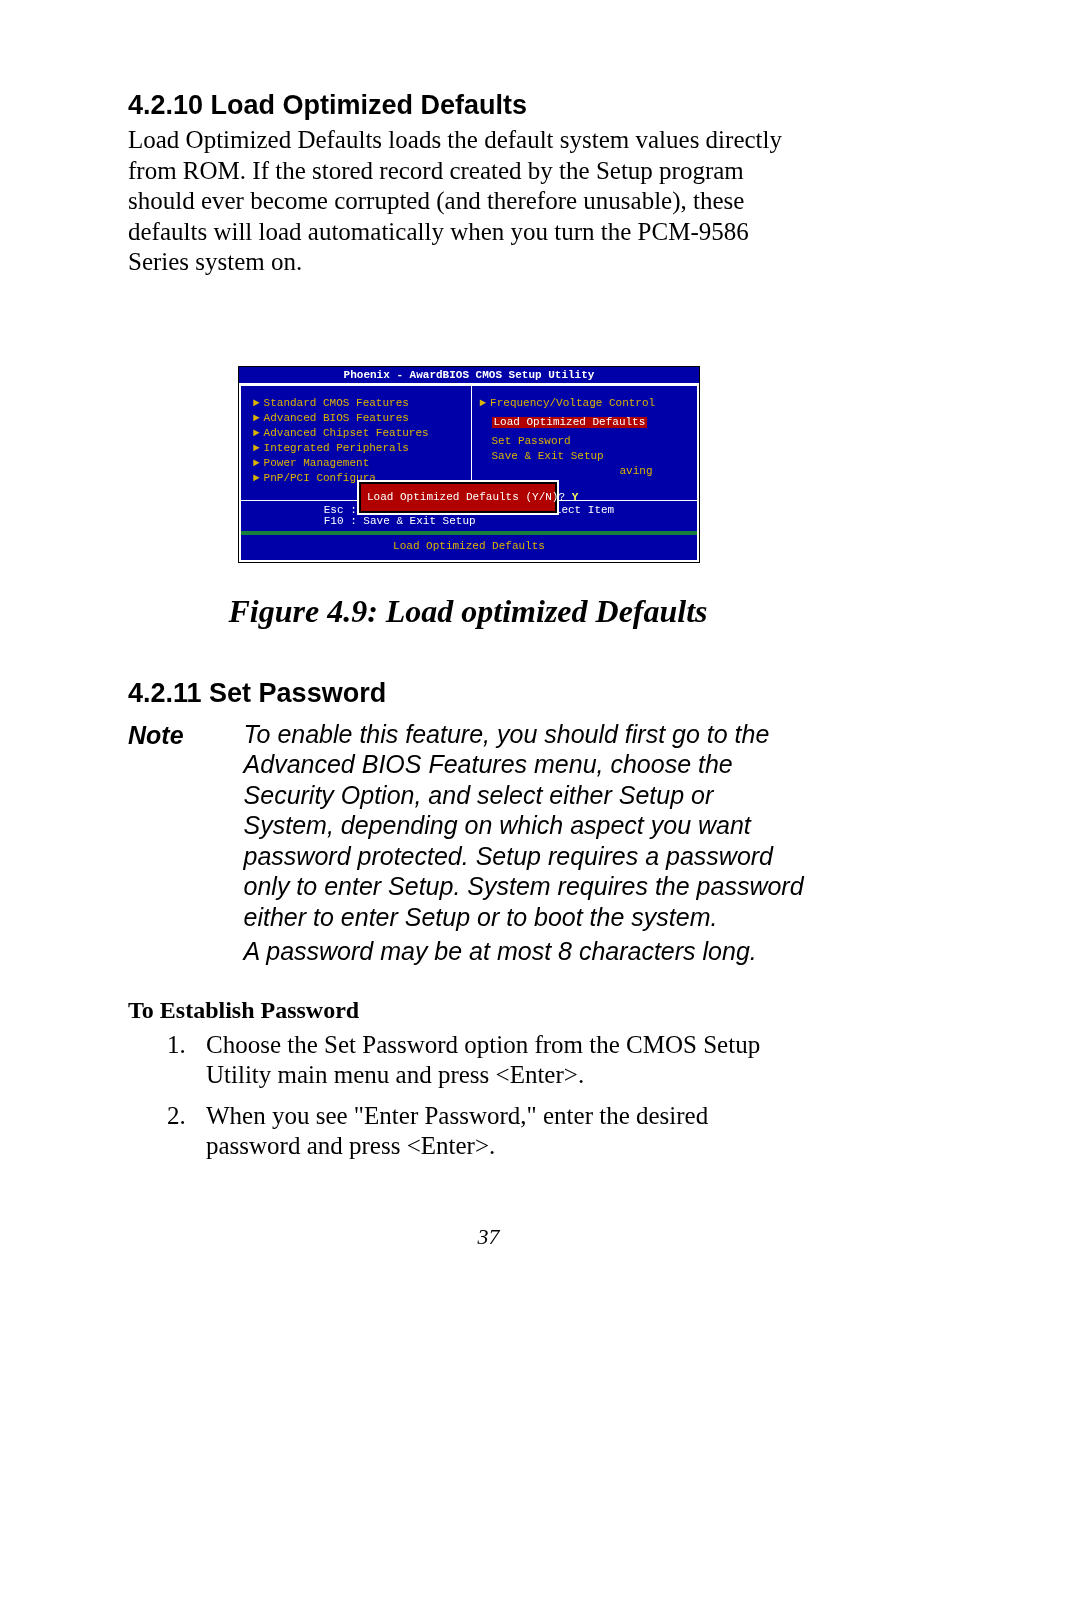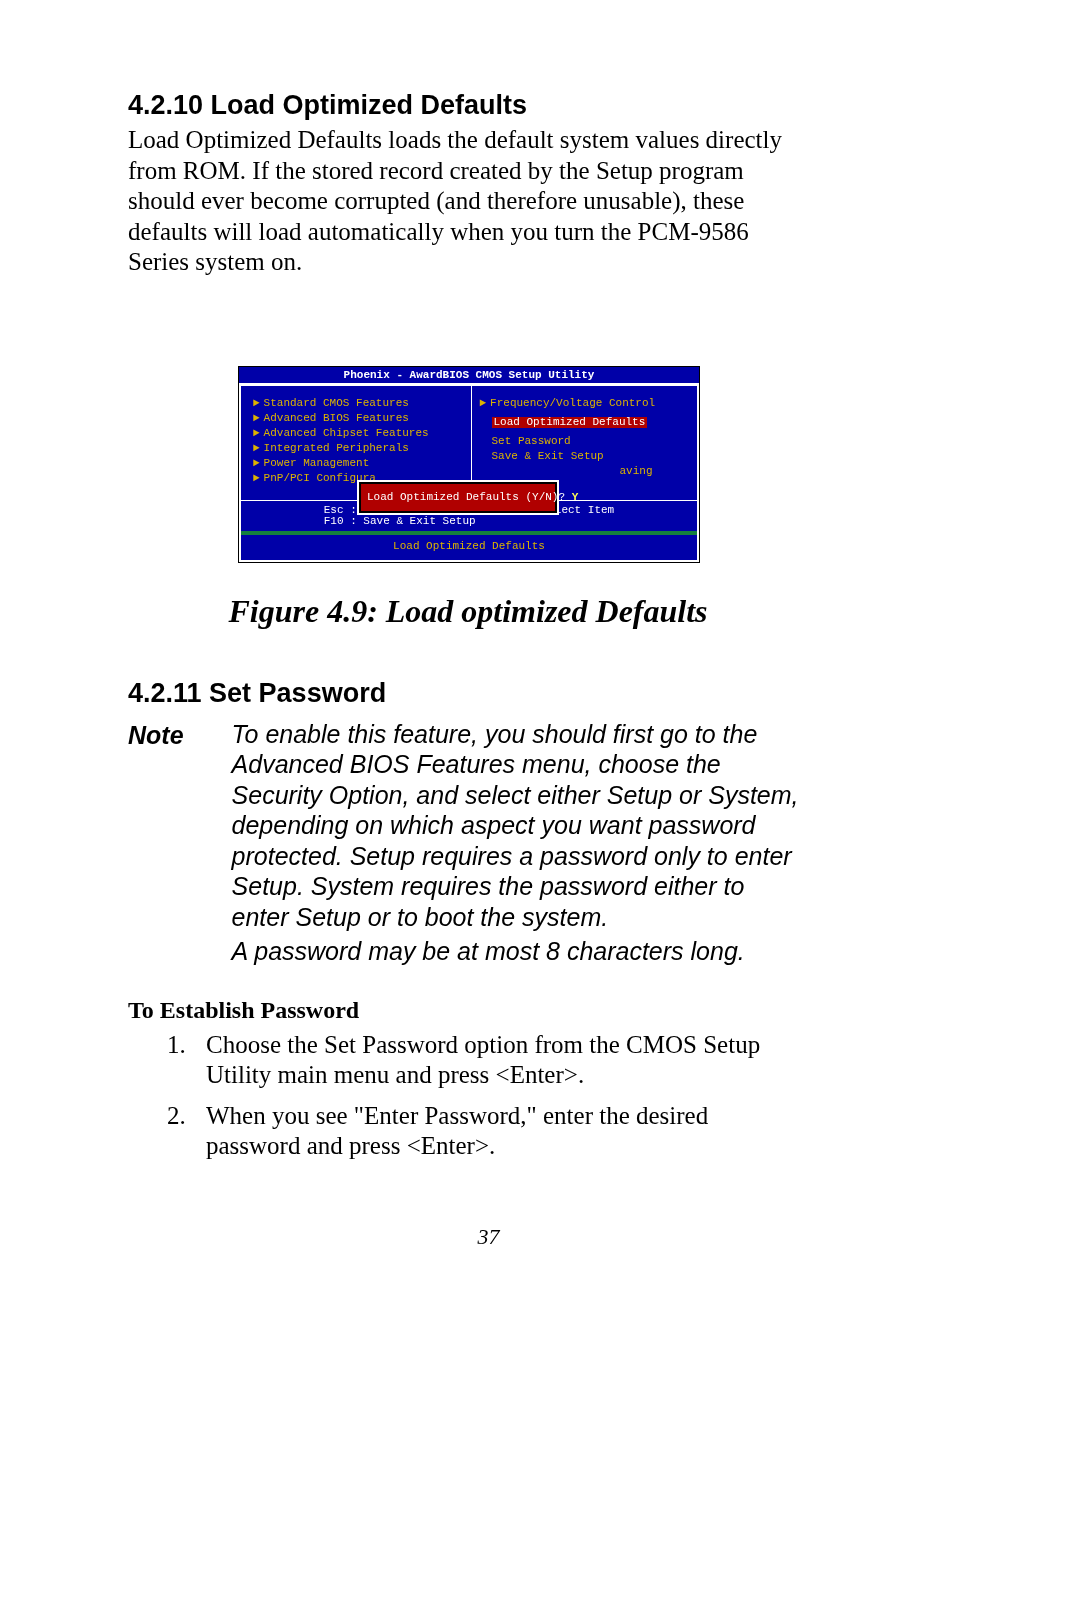--- a/index.html
+++ b/index.html
@@ -32,21 +32,21 @@
   }
   .figcap {
     text-align: center;
     font-style: italic;
     font-weight: bold;
     font-size: 32px;
     margin: 30px 0 48px 0;
   }
   .note-row {
     display: flex;
-    gap: 48px;
+    gap: 60px;
     margin-top: 10px;
   }
   .note-label {
     font-family: Arial, Helvetica, sans-serif;
     font-weight: bold;
     font-style: italic;
     font-size: 25px;
     flex: 0 0 auto;
     padding-top: 2px;
   }

